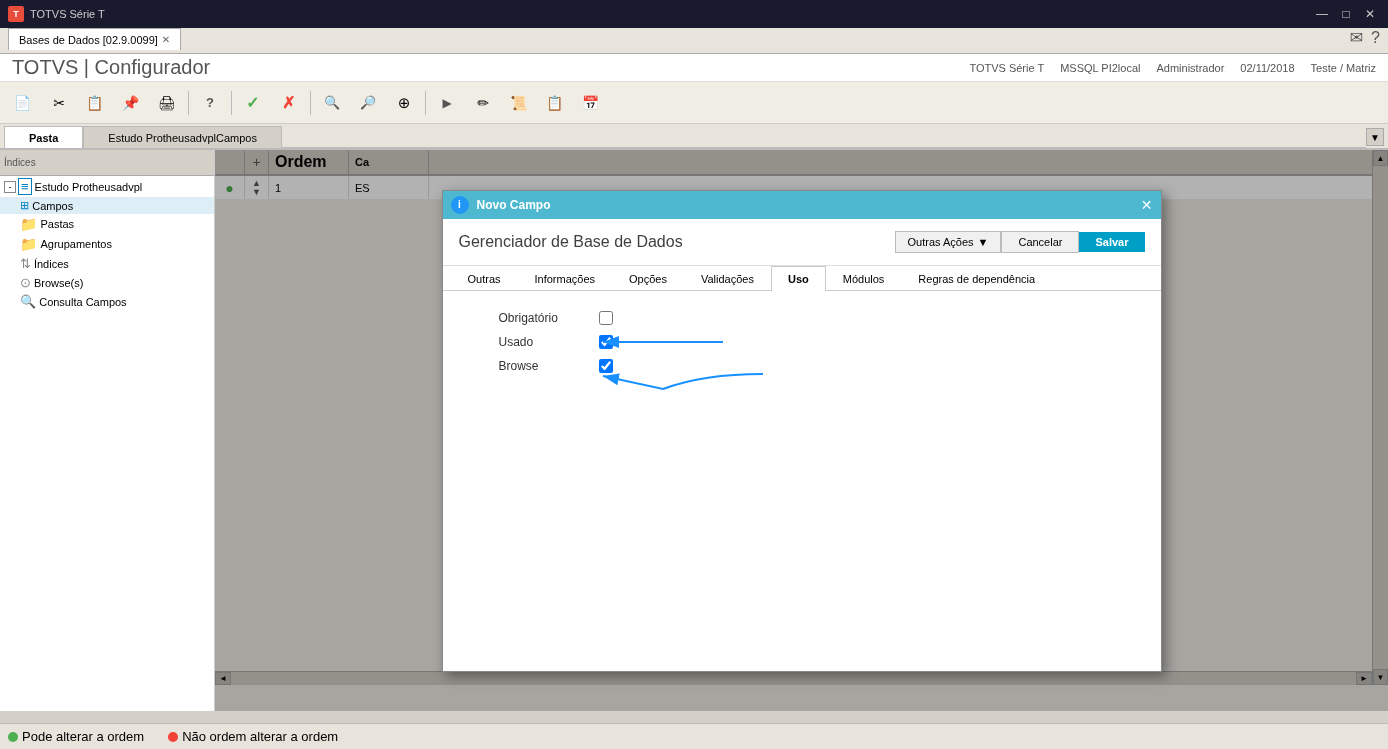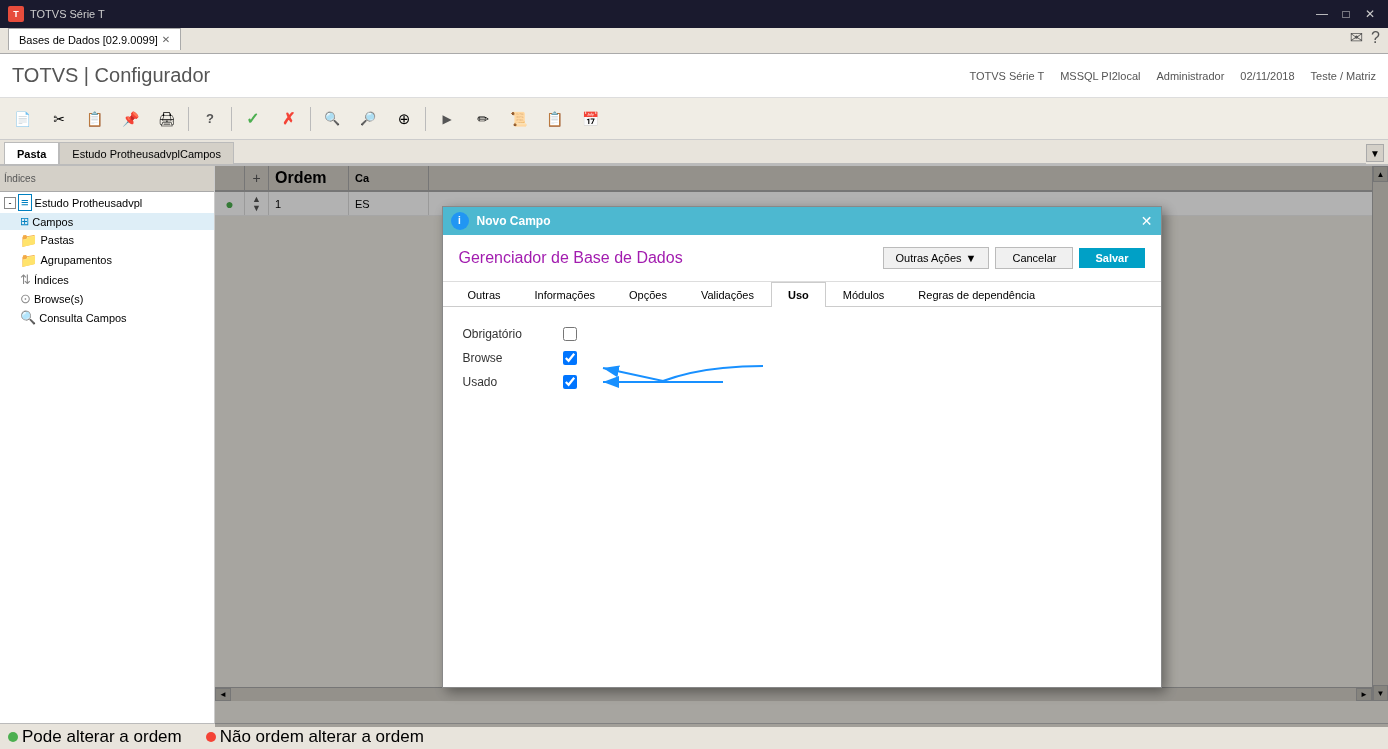--- a/index.html
+++ b/index.html
@@ -13,33 +13,33 @@
     .title-bar-controls { display: flex; gap: 4px; }
     .title-bar-btn { width: 20px; height: 16px; background: transparent; border: none; color: #ccc; cursor: pointer; font-size: 12px; display: flex; align-items: center; justify-content: center; }
 
     
     .tab-bar { background: #e8e4dc; height: 26px; display: flex; align-items: flex-start; padding-left: 8px; border-bottom: 1px solid #aaa; }
     .tab { background: #f0ede5; border: 1px solid #aaa; border-bottom: none; padding: 2px 10px; font-size: 11px; cursor: pointer; display: flex; align-items: center; gap: 4px; height: 22px; }
     .tab.active { background: white; }
     .tab-close { color: #666; font-size: 10px; cursor: pointer; }
 
     
-    .app-header { background: white; height: 44px; display: flex; align-items: center; justify-content: space-between; padding: 0 12px; border-bottom: 1px solid #ddd; }
+    .app-header { background: white; height: 28px; display: flex; align-items: center; justify-content: space-between; padding: 0 12px; border-bottom: 1px solid #ddd; }
     .app-title { font-size: 20px; color: #00a0c6; font-weight: 300; }
     .app-title span { color: #555; }
     .header-info { display: flex; gap: 16px; font-size: 11px; color: #555; }
 
     
     .toolbar { background: #f0ede5; height: 42px; display: flex; align-items: center; padding: 0 6px; gap: 2px; border-bottom: 1px solid #ccc; }
     .toolbar-btn { width: 34px; height: 34px; background: transparent; border: 1px solid transparent; cursor: pointer; display: flex; align-items: center; justify-content: center; border-radius: 2px; }
     .toolbar-sep { width: 1px; height: 24px; background: #bbb; margin: 0 2px; }
 
     
     .nav-tabs { background: #e8e4dc; height: 26px; display: flex; align-items: flex-end; padding-left: 4px; border-bottom: 2px solid #bbb; }
-    .nav-tab { padding: 2px 12px; font-size: 11px; cursor: pointer; border: 1px solid #bbb; border-bottom: none; background: #d4d0c8; height: 22px; display: flex; align-items: center; }
+    .nav-tab { padding: 2px 24px; font-size: 11px; cursor: pointer; border: 1px solid #bbb; border-bottom: none; background: #d4d0c8; height: 22px; display: flex; align-items: center; }
     .nav-tab.active { background: white; font-weight: bold; }
 
     
     .main-layout { display: flex; height: calc(749px - 28px - 26px - 40px - 42px - 26px - 26px); }
 
     
     .sidebar { width: 215px; background: white; border-right: 1px solid #ccc; overflow-y: auto; }
     .sidebar-row { display: flex; align-items: center; padding: 2px 4px; cursor: pointer; font-size: 11px; }
     .sidebar-row.selected { background: #deeef7; }
 
@@ -49,37 +49,37 @@
     
     .modal-overlay { position: absolute; top: 0; left: 0; right: 0; bottom: 0; background: rgba(0,0,0,0.3); display: flex; align-items: center; justify-content: center; z-index: 100; }
 
     
     .dialog { background: white; border: 1px solid #888; width: 720px; box-shadow: 4px 4px 12px rgba(0,0,0,0.4); }
     .dialog-title { background: #4db8d0; color: white; height: 28px; display: flex; align-items: center; justify-content: space-between; padding: 0 8px; font-size: 12px; font-weight: bold; }
     .dialog-title-icon { width: 18px; height: 18px; background: #2196F3; border-radius: 50%; display: flex; align-items: center; justify-content: center; color: white; font-size: 10px; font-weight: bold; }
     .dialog-close-btn { background: transparent; border: none; color: white; cursor: pointer; font-size: 14px; }
 
     .dialog-header { padding: 12px 16px; display: flex; align-items: center; justify-content: space-between; border-bottom: 1px solid #ddd; }
-    .dialog-header-title { color: #a21caf; font-size: 16px; font-weight: 400; }
-    .dialog-header-actions { display: flex; gap: 6px; align-items: center; }
+    .dialog-header-title { color: #404040; font-size: 16px; font-weight: 400; }
+    .dialog-header-actions { display: flex; gap: 0; align-items: center; }
 
     .btn-outras { background: #f0f0f0; border: 1px solid #bbb; padding: 4px 12px; font-size: 11px; cursor: pointer; display: flex; align-items: center; gap: 4px; }
     .btn-cancelar { background: #f0f0f0; border: 1px solid #bbb; padding: 4px 16px; font-size: 11px; cursor: pointer; }
     .btn-salvar { background: #00a0c6; color: white; border: none; padding: 4px 16px; font-size: 11px; cursor: pointer; font-weight: bold; }
 
     
     .dialog-tabs { display: flex; border-bottom: 1px solid #ccc; padding: 0 8px; }
     .dialog-tab { padding: 6px 16px; font-size: 11px; cursor: pointer; border: 1px solid transparent; border-bottom: none; margin-bottom: -1px; }
     .dialog-tab.active { border-color: #ccc; background: white; font-weight: bold; border-bottom-color: white; }
 
     
     .dialog-content { padding: 20px 20px; min-height: 380px; }
 
     .form-row { display: flex; align-items: center; margin-bottom: 10px; }
-    .form-label { width: 100px; font-size: 12px; color: #333; }
+    .form-label { width: 100px; font-size: 12px; color: #333; margin-left: 36px; }
     .form-checkbox { width: 14px; height: 14px; margin-right: 4px; cursor: pointer; }
 
     
     .status-bar { background: #e8e4dc; height: 26px; display: flex; align-items: center; padding: 0 8px; gap: 20px; border-top: 1px solid #bbb; font-size: 11px; position: absolute; bottom: 0; left: 0; right: 0; }
     .status-item { display: flex; align-items: center; gap: 4px; }
     .status-dot { width: 10px; height: 10px; border-radius: 50%; }
     .status-dot.green { background: #4caf50; }
     .status-dot.red { background: #f44336; }
 
     
@@ -343,56 +343,56 @@
         </div>
 
         <div class="dialog-content" style="position:relative;">
 
           <div class="form-row">
             <span class="form-label">Obrigatório</span>
             <input type="checkbox" class="form-checkbox" style="">
           </div>
 
           <div class="form-row" style="position:relative;">
+            <span class="form-label">Usado</span>
+            <input type="checkbox" class="form-checkbox" checked="" style="">
+
+            <svg style="position:absolute; left:120px; top:-5px; width:140px; height:30px; overflow:visible;">
+              <defs>
+                <marker id="arrowhead1" markerWidth="8" markerHeight="6" refX="8" refY="3" orient="auto">
+                  <polygon points="0 0, 8 3, 0 6" fill="#1890ff"></polygon>
+                </marker>
+              </defs>
+              <line x1="140" y1="12" x2="20" y2="12" stroke="#1890ff" stroke-width="2" marker-end="url(#arrowhead1)"></line>
+            </svg>
+          </div>
+
+          <div class="form-row" style="position:relative;">
             <span class="form-label">Browse</span>
             <input type="checkbox" class="form-checkbox" checked="" style="">
 
             <svg style="position:absolute; left:120px; top:5px; width:180px; height:40px; overflow:visible;">
               <defs>
                 <marker id="arrowhead2" markerWidth="8" markerHeight="6" refX="8" refY="3" orient="auto">
                   <polygon points="0 0, 8 3, 0 6" fill="#1890ff"></polygon>
                 </marker>
               </defs>
               <path d="M 180 10 Q 120 10 80 25 L 20 12" stroke="#1890ff" stroke-width="2" fill="none" marker-end="url(#arrowhead2)"></path>
             </svg>
           </div>
 
-          <div class="form-row" style="position:relative;">
-            <span class="form-label">Usado</span>
-            <input type="checkbox" class="form-checkbox" checked="" style="">
-
-            <svg style="position:absolute; left:120px; top:-5px; width:140px; height:30px; overflow:visible;">
-              <defs>
-                <marker id="arrowhead1" markerWidth="8" markerHeight="6" refX="8" refY="3" orient="auto">
-                  <polygon points="0 0, 8 3, 0 6" fill="#1890ff"></polygon>
-                </marker>
-              </defs>
-              <line x1="140" y1="12" x2="20" y2="12" stroke="#1890ff" stroke-width="2" marker-end="url(#arrowhead1)"></line>
-            </svg>
-          </div>
-
         </div>
 
       </div>
     </div>
 
   </div>
 </div>
 
-<div class="status-bar" style="position:fixed; bottom:0; left:0; right:0; background:#e8e4dc; height:26px; display:flex; align-items:center; padding:0 8px; gap:24px; border-top:1px solid #bbb; font-size:17px;">
+<div class="status-bar" style="position:fixed; bottom:0; left:0; right:0; background:#e8e4dc; height:26px; display:flex; align-items:center; padding:0 8px; gap:24px; border-top:1px solid #bbb; font-size:13px;">
   <div class="status-item">
     <div class="status-dot green"></div>
     <span>Pode alterar a ordem</span>
   </div>
   <div class="status-item">
     <div class="status-dot red"></div>
     <span>Não ordem alterar a ordem</span>
   </div>
 </div>
 

